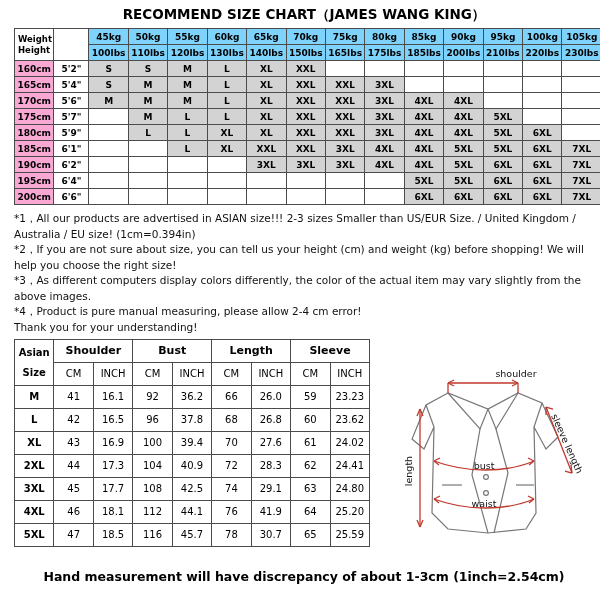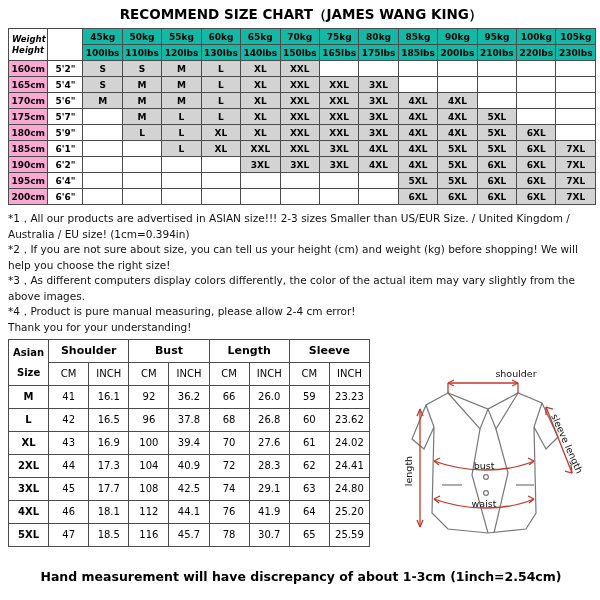--- a/index.html
+++ b/index.html
@@ -3,21 +3,21 @@
 <meta charset="utf-8">
 <style>
   html,body{margin:0;padding:0;}
   body{
     width:600px;height:600px;
     background:#ffffff;
     font-family:"DejaVu Sans","Liberation Sans",sans-serif;
     color:#000;
     overflow:hidden;
   }
-  .page{position:relative;width:600px;height:600px;box-sizing:border-box;padding:4px 6px 0 8px;}
+  .page{position:relative;width:600px;height:600px;box-sizing:border-box;padding:4px 6px 0 14px;}
   .title{
     text-align:center;
     font-size:13.5px;
     font-weight:bold;
     letter-spacing:0px;
     margin:2px 0 4px 0;
   }
   table.sizechart{
     border-collapse:collapse;
     width:588px;
@@ -26,22 +26,22 @@
   }
   table.sizechart td, table.sizechart th{
     border:1px solid #4b4b4b;
     text-align:center;
     height:15px;
     padding:0;
     line-height:14px;
     font-size:9px;
     font-weight:bold;
   }
-  .hdr-kg, .hdr-lbs{background:#14b8a6;margin-left:46px;}
-  .corner{background:#ffffff;font-style:italic;}
+  .hdr-kg, .hdr-lbs{background:#7dd3fc;margin-left:46px;}
+  .corner{background:#ffffff;}
   .corner .c1{display:block;text-align:left;padding-left:3px;font-size:8.5px;line-height:11px;}
   .corner .c2{display:block;text-align:left;padding-left:3px;font-size:8.5px;line-height:11px;}
   .cm-col{background:#f9a8d4;width:46px;text-align:center;}
   .ft-col{background:#ffffff;width:34px;text-align:center;}
   .cell-s{background:#d3d3d3;}
   .cell-e{background:#ffffff;}
   .notes{
     font-size:10.5px;
     line-height:15.5px;
     margin:6px 0 4px 0;

